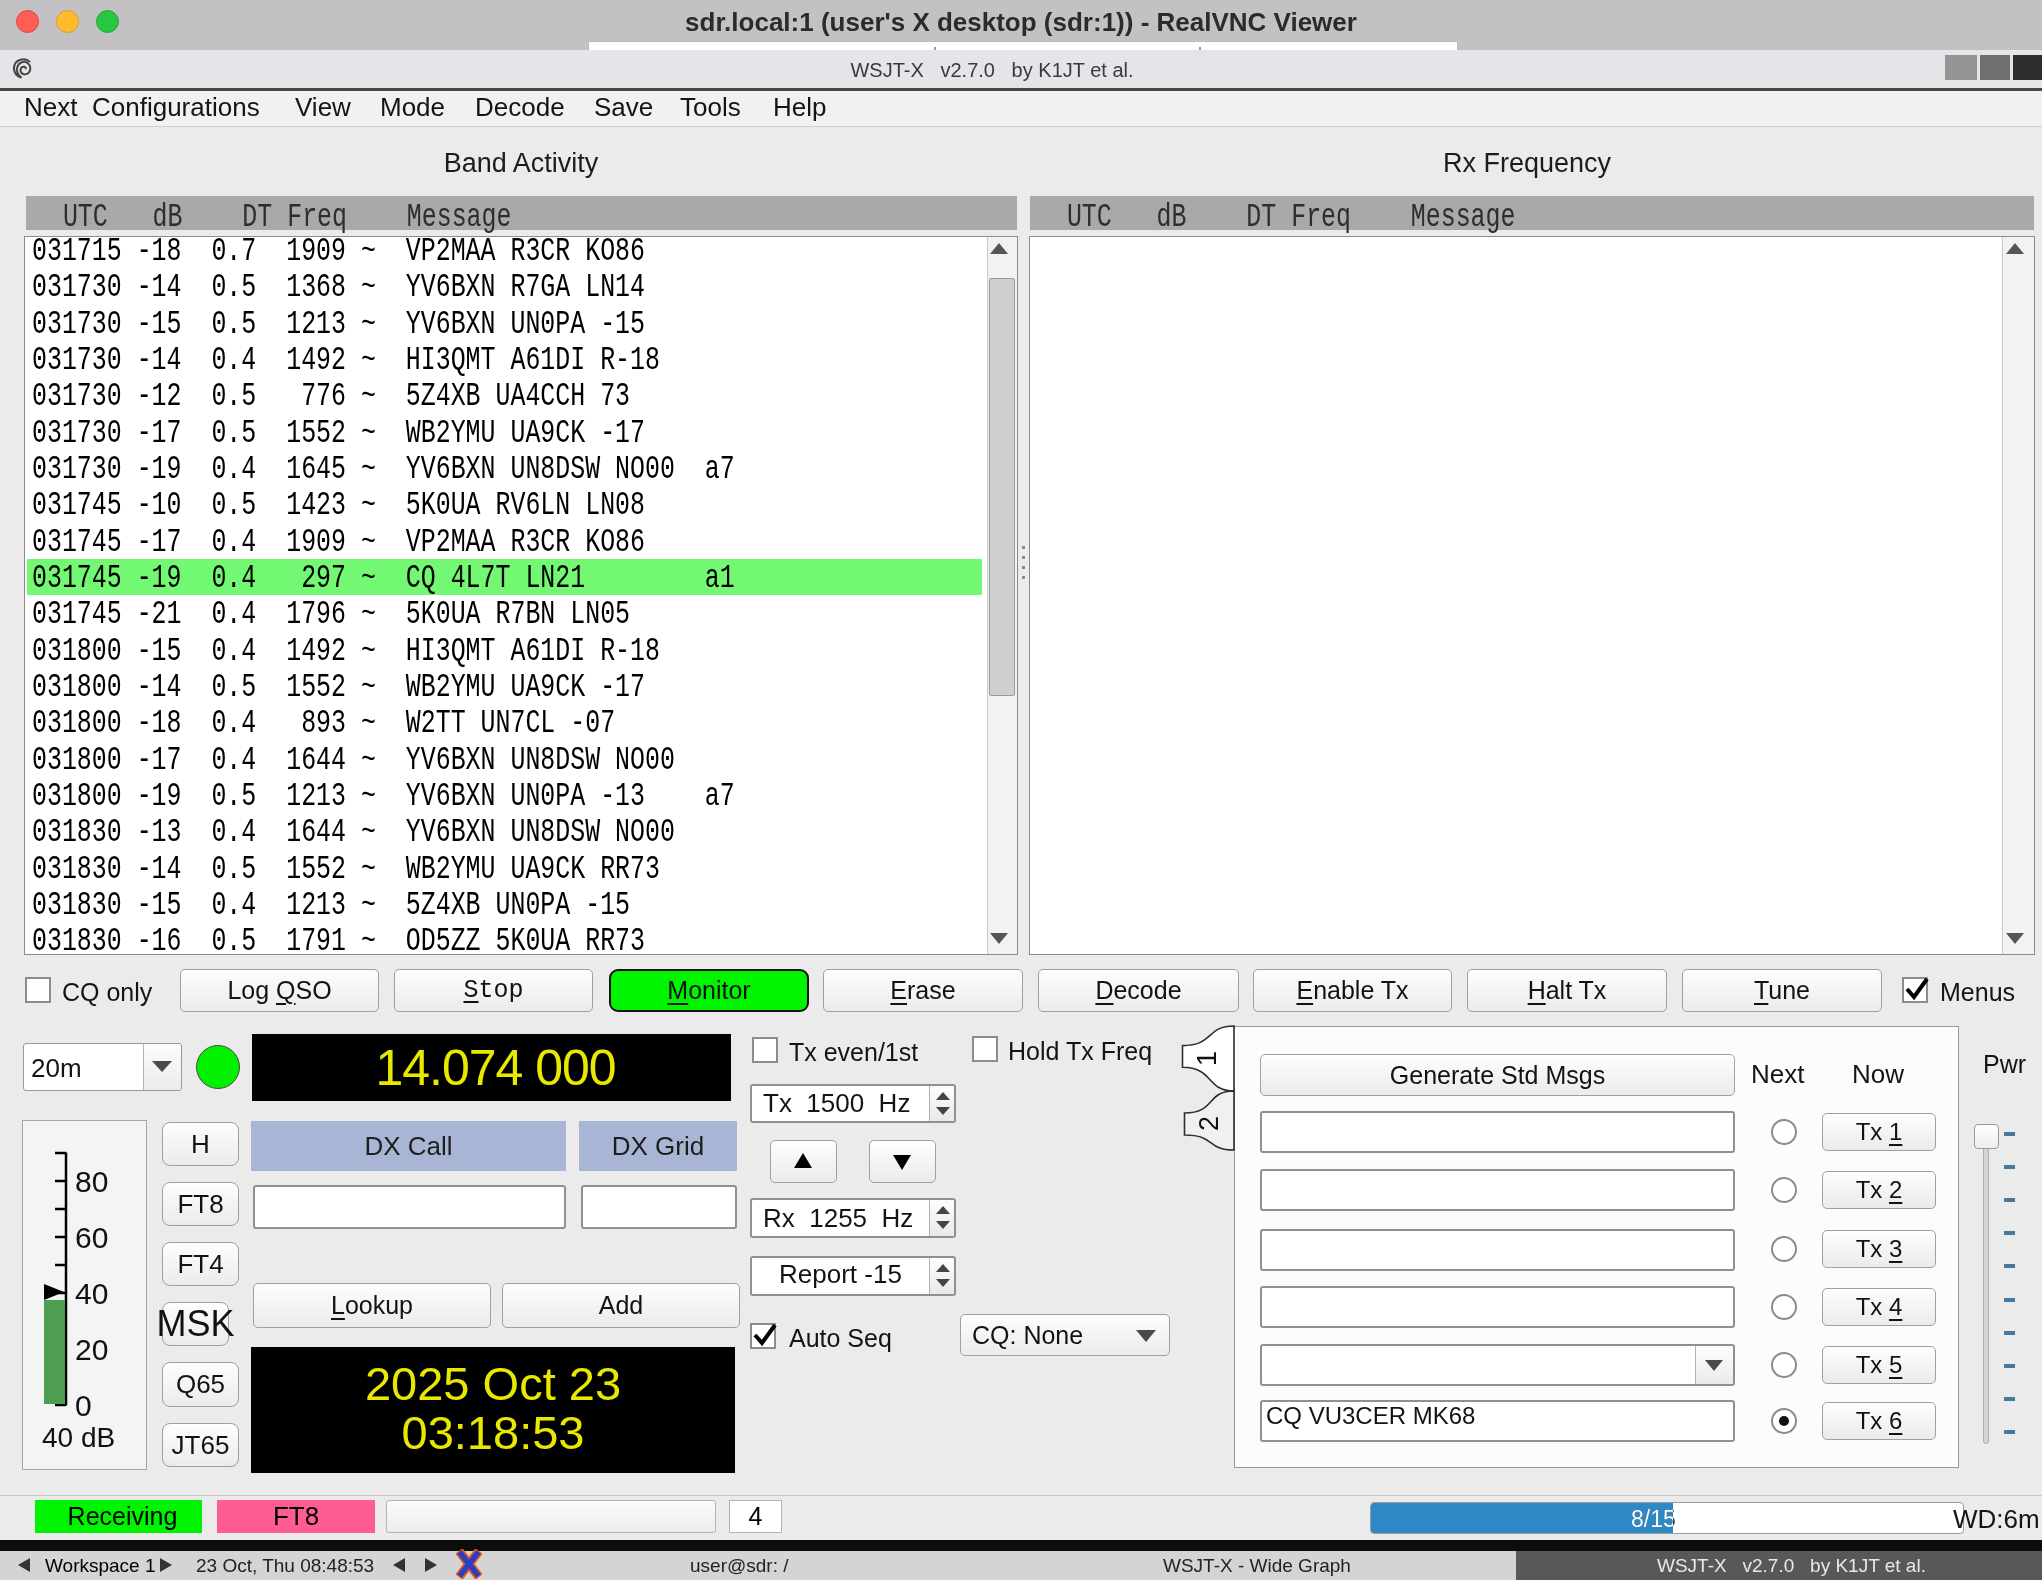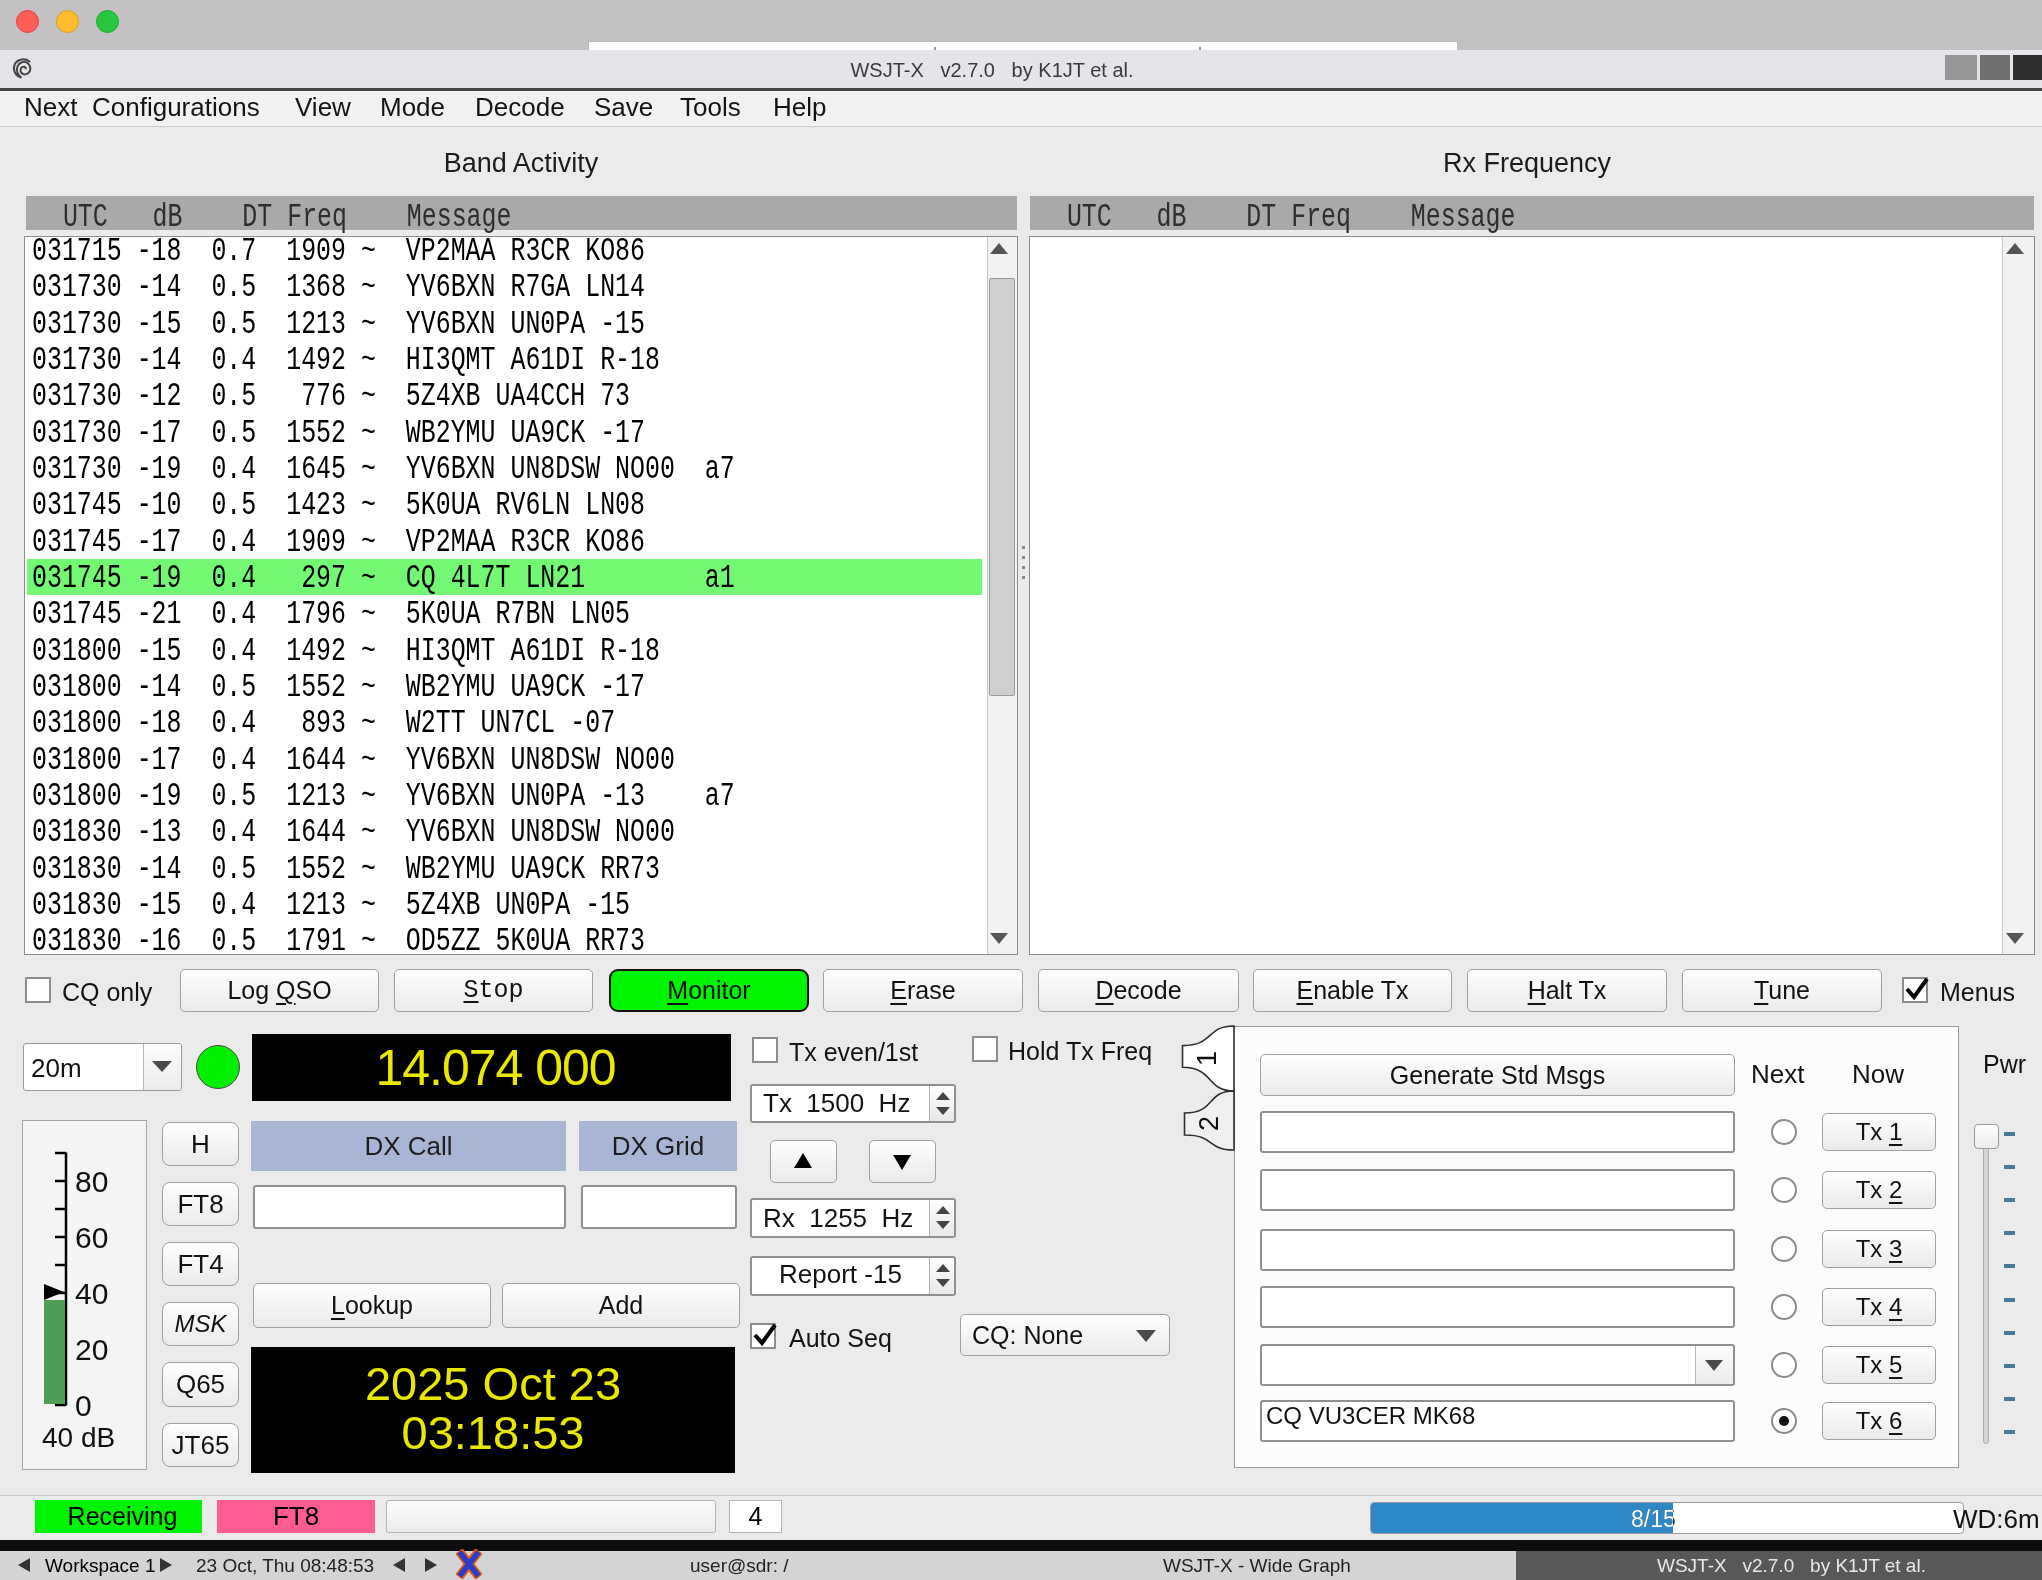--- a/index.html
+++ b/index.html
@@ -21,20 +21,21 @@
   .radio { position:absolute; width:26px; height:26px; border-radius:50%; background:#fff; border:2px solid #8c8c8c; }
 </style>
 </head>
 <body>
 <div id="root">
 
   <div class="abs" style="left:0;top:0;width:2042px;height:50px;background:#c3c1c4;"></div>
   <div class="abs" style="left:16px;top:10px;width:23px;height:23px;border-radius:50%;background:#ff5e57;border:1px solid #e0443e;"></div>
   <div class="abs" style="left:56px;top:10px;width:23px;height:23px;border-radius:50%;background:#febb2e;border:1px solid #d89e24;"></div>
   <div class="abs" style="left:96px;top:10px;width:23px;height:23px;border-radius:50%;background:#28c73f;border:1px solid #1eaa31;"></div>
+  <div class="lbl" style="left:0;top:7px;width:2042px;text-align:center;font-size:26px;font-weight:bold;color:#2b2b2b;">sdr.local:1 (user's X desktop (sdr:1)) - RealVNC Viewer</div>
 
   <div class="abs" style="left:588px;top:41px;width:870px;height:12px;background:#fff;border:1px solid #bbb;border-bottom:none;"></div>
   <div class="abs" style="left:934px;top:47px;width:2px;height:6px;background:#999;"></div>
   <div class="abs" style="left:1199px;top:47px;width:2px;height:6px;background:#999;"></div>
 
   <div class="abs" style="left:0;top:50px;width:2042px;height:38px;background:#e5e5e9;"></div>
   <div class="lbl" style="left:0;top:59px;width:1984px;text-align:center;font-size:20px;color:#3a3a3a;">WSJT-X&nbsp;&nbsp;&nbsp;v2.7.0&nbsp;&nbsp;&nbsp;by K1JT et al.</div>
 
   <svg class="abs" style="left:8px;top:54px;" width="30" height="30" viewBox="0 0 30 30">
     <path d="M21.5 7.5 C16 3.5 8.5 5.5 6.5 11 C4.5 16.5 8 22.5 13.5 23.5 C10 21.5 7.8 17 9.4 12.6 C11 8.2 16.2 6.4 19.8 9.2 C22.8 11.6 23.2 16 20.8 18.6 C18.8 20.8 15.4 21 13.6 19 C12 17.2 12.2 14.4 14 13.2 C15.5 12.2 17.4 12.8 17.9 14.4" fill="none" stroke="#454545" stroke-width="2" stroke-linecap="round"></path>
@@ -172,21 +173,21 @@
 
   <div class="btn" style="left:162px;top:1122px;width:77px;height:44px;border-radius:8px;font-size:26px;">
       <span>H</span>
     </div>
   <div class="btn" style="left:162px;top:1182px;width:77px;height:44px;border-radius:8px;font-size:26px;">
       <span>FT8</span>
     </div>
   <div class="btn" style="left:162px;top:1242px;width:77px;height:44px;border-radius:8px;font-size:26px;">
       <span>FT4</span>
     </div>
-  <div class="btn" style="left:162px;top:1302px;width:77px;height:44px;border-radius:8px;font-size:24px;font-style:italic;">
+  <div class="btn" style="left:162px;top:1302px;width:67px;height:44px;border-radius:8px;font-size:36px;">
       <span>MSK</span>
     </div>
   <div class="btn" style="left:162px;top:1362px;width:77px;height:45px;border-radius:8px;font-size:26px;">
       <span>Q65</span>
     </div>
   <div class="btn" style="left:162px;top:1423px;width:77px;height:44px;border-radius:8px;font-size:26px;">
       <span>JT65</span>
     </div>
 
   <div class="abs flexc" style="left:251px;top:1121px;width:315px;height:50px;background:#a9b5d5;font-size:26px;color:#1d1d1d;">DX Call</div>

